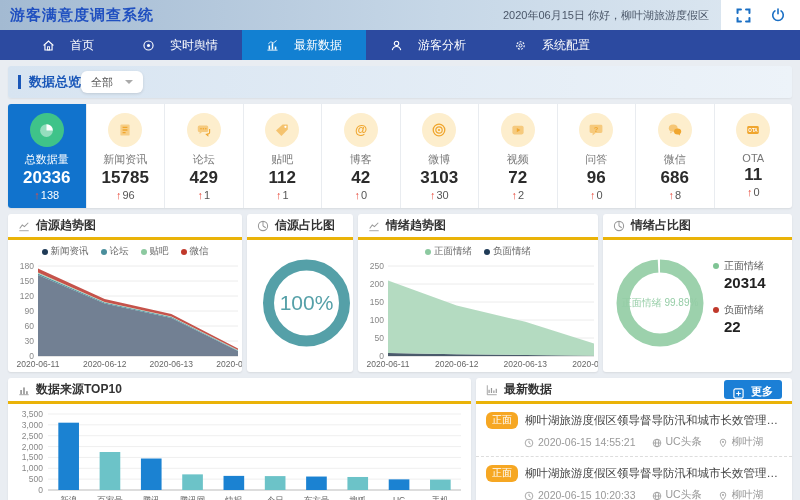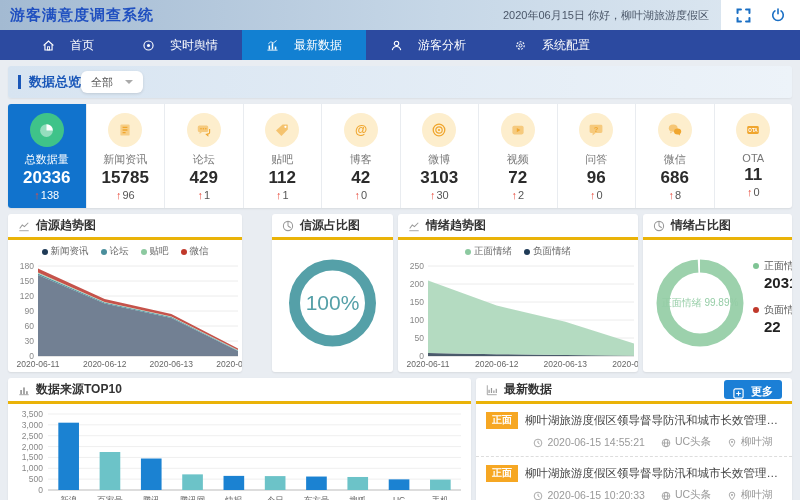--- a/index.html
+++ b/index.html
@@ -42,41 +42,41 @@
   .stat .dl{ font-size:11px; color:#555; }
   .stat .dl .ar{ color:#e84c3d; margin-right:1px; }
   .stat.sel{ background:#1173cd; }
   .stat.sel .ic{ background:#3fc389; color:#fff; }
   .stat.sel .lb,.stat.sel .vl,.stat.sel .dl{ color:#fff; }
   
   .charts-row{ display:flex; gap:5px; margin-top:6px; }
   .panel{ background:#fff; border-radius:3px; box-shadow:0 1px 2px rgba(0,0,0,.08); overflow:hidden; }
   .panel>header{ height:26px; display:flex; align-items:center; gap:6px; padding:0 10px;
     border-bottom:3px solid #eab308; font-weight:bold; font-size:12px; color:#333; }
-  .p1{ width:234px; height:158px; } .p2{ width:121px; height:158px;margin-left:25px; }
+  .p1{ width:234px; height:158px; } .p2{ width:106px; height:158px; }
   .p3{ width:240px; height:158px; } .p4{ flex:1; height:158px; }
   .legend{ display:flex; justify-content:center; gap:12px; font-size:9.5px; color:#666; padding-top:5px; height:18px; }
   .legend .lgi{ display:flex; align-items:center; gap:3px; }
   .legend .dot{ width:6px; height:6px; border-radius:50%; display:inline-block; }
   .donut-wrap{ display:flex; justify-content:center; align-items:center; }
   .sent-wrap{ display:flex; align-items:center; padding:4px 8px 0 4px; }
   .sl-item{ margin-bottom:12px; }
   .sl-top{ display:flex; align-items:center; gap:5px; font-size:10px; color:#555; }
   .sl-dot{ width:6px; height:6px; border-radius:50%; display:inline-block; }
   .sl-val{ font-size:15px; font-weight:bold; color:#222; margin-left:11px; margin-top:1px; }
   
   .bottom-row{ display:flex; gap:5px; margin-top:6px; align-items:flex-start; }
   .pb1{ width:463px; height:215px; } .pb2{ flex:1; height:215px; }
   .more-btn{ margin-left:auto; background:#1b7fd6; color:#fff; border-radius:3px; height:19px;
     display:flex; align-items:flex-end; gap:7px; padding:0 9px; font-size:11px; font-weight:bold; cursor:pointer; }
   .latest-item{ padding:8px 10px 7px; border-bottom:1px dashed #ddd; cursor:pointer; }
   .li-top{ display:flex; align-items:center; gap:7px; }
-  .badge{ background:#f6a723; color:#fff; font-size:10px; border-radius:0; padding:1px 6px 2px; flex:none;font-weight:bold; }
+  .badge{ background:#f6a723; color:#fff; font-size:10px; border-radius:6px; padding:1px 6px 2px; flex:none; }
   .li-title{ font-size:11.5px; color:#444; white-space:nowrap; overflow:hidden; text-overflow:ellipsis; }
-  .li-meta{ display:flex; gap:16px; margin-top:6px; margin-left:38px; font-size:10.5px; color:#999; align-items:center;justify-content:center; }
+  .li-meta{ display:flex; gap:16px; margin-top:6px; margin-left:38px; font-size:10.5px; color:#999; align-items:center; }
   .li-meta .mi{ display:flex; align-items:center; gap:4px; }
   svg{ vertical-align:middle; }
 </style>
 </head>
 <body>
 
 <div class="app">
 
   <header class="topbar">
     <div class="app-title">游客满意度调查系统</div>

